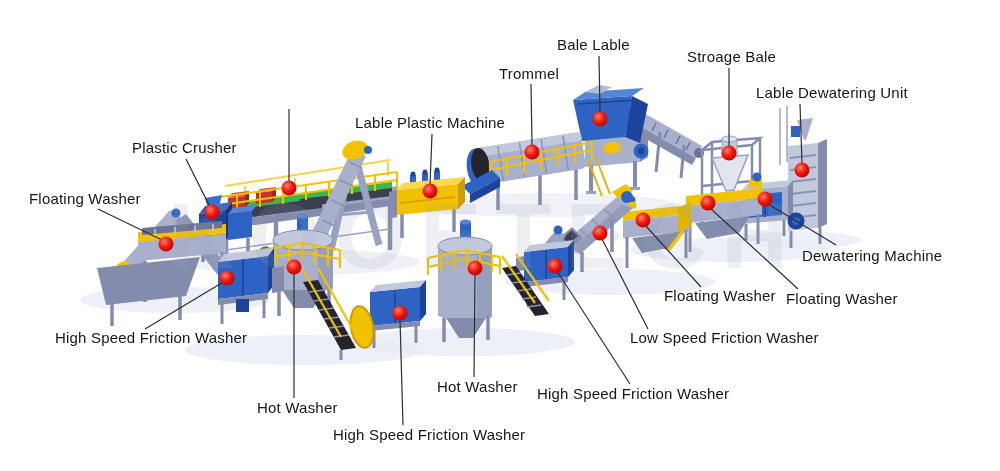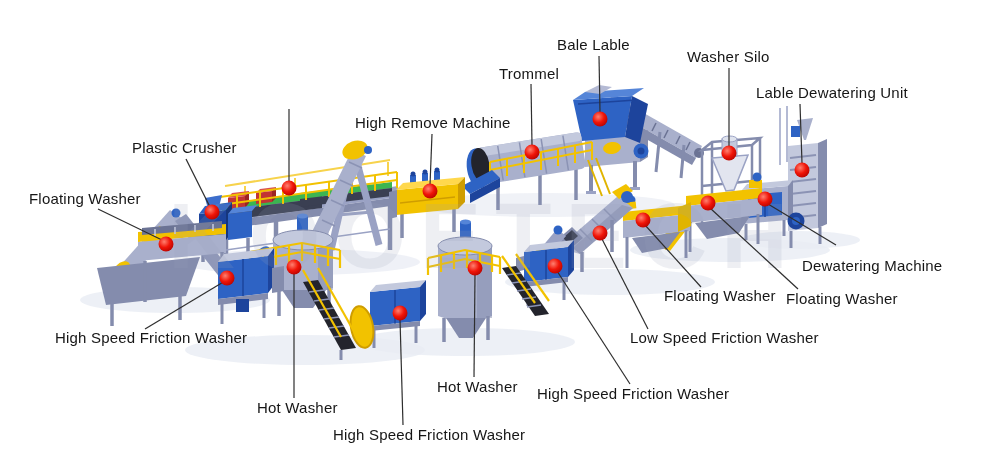--- a/index.html
+++ b/index.html
@@ -486,28 +486,28 @@
     <circle cx="555" cy="266" r="7.5" fill="url(#dotg)"></circle>
     <circle cx="600" cy="233" r="7.5" fill="url(#dotg)"></circle>
     <circle cx="643" cy="220" r="7.5" fill="url(#dotg)"></circle>
     <circle cx="708" cy="203" r="7.5" fill="url(#dotg)"></circle>
     <circle cx="765" cy="199" r="7.5" fill="url(#dotg)"></circle>
   </g>
 </svg>
 
 <div class="lbl" style="left:557px;top:37px">Bale Lable</div>
 <div class="lbl" style="left:499px;top:66px">Trommel</div>
-<div class="lbl" style="left:687px;top:49px">Washer Silo</div>
+<div class="lbl" style="left:687px;top:49px">Stroage Bale</div>
 <div class="lbl" style="left:756px;top:85px">Lable Dewatering Unit</div>
-<div class="lbl" style="left:355px;top:115px">High Remove Machine</div>
+<div class="lbl" style="left:355px;top:115px">Lable Plastic Machine</div>
 <div class="lbl" style="left:132px;top:140px">Plastic Crusher</div>
 <div class="lbl" style="left:29px;top:191px">Floating Washer</div>
 <div class="lbl" style="left:55px;top:330px">High Speed Friction Washer</div>
 <div class="lbl" style="left:257px;top:400px">Hot Washer</div>
 <div class="lbl" style="left:333px;top:427px">High Speed Friction Washer</div>
 <div class="lbl" style="left:437px;top:379px">Hot Washer</div>
 <div class="lbl" style="left:537px;top:386px">High Speed Friction Washer</div>
 <div class="lbl" style="left:630px;top:330px">Low Speed Friction Washer</div>
 <div class="lbl" style="left:664px;top:288px">Floating Washer</div>
 <div class="lbl" style="left:786px;top:291px">Floating Washer</div>
-<div class="lbl" style="left:802px;top:258px">Dewatering Machine</div>
+<div class="lbl" style="left:802px;top:248px">Dewatering Machine</div>
 
 </div>
 
 </body></html>

